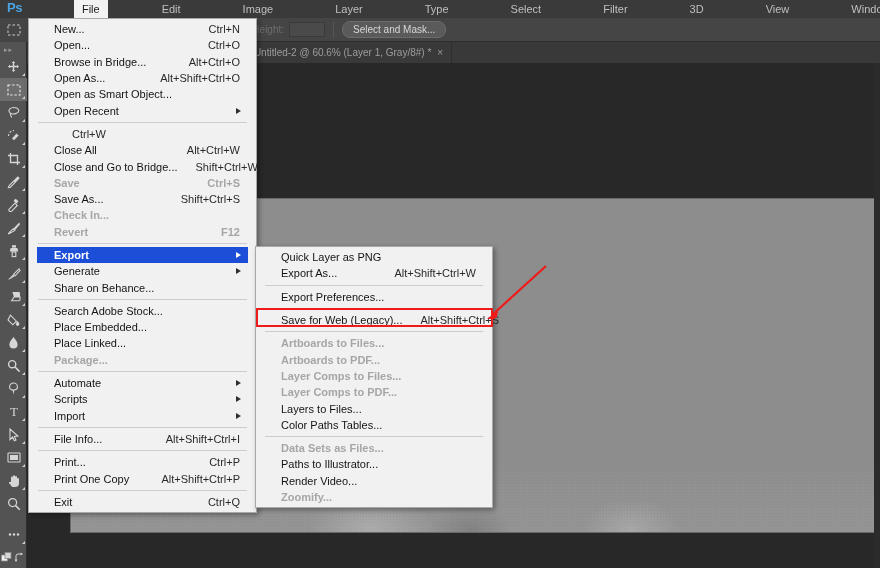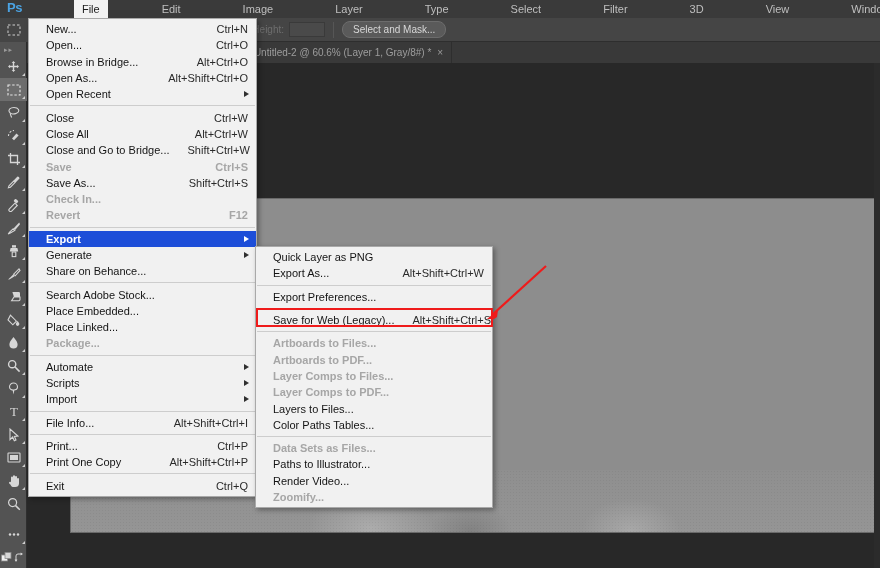--- a/index.html
+++ b/index.html
@@ -140,21 +140,21 @@
     background-image: radial-gradient(rgba(0,0,0,0.05) 0.6px, transparent 0.6px);
     background-size: 3px 3px;
   }
 
   
   .dropdown {
     position: absolute; background: #f1f1f1;
     border: 1px solid #a9a9a9;
     box-shadow: 2px 2px 5px rgba(0,0,0,0.35);
     font-size: 11px; color: #141414;
-    padding: 2px 0;
+    padding: 2px 8px;
     z-index: 20;
   }
   #file-menu { left: 28px; top: 18px; width: 229px; }
   #export-menu { left: 255px; top: 246px; width: 238px; }
 
   .mi {
     position: relative; display: flex; align-items: center;
     height: 16.3px; padding: 0 8px 0 17px;
     white-space: nowrap; line-height: 16px;
   }
@@ -449,26 +449,28 @@
       </div>
       <div class="mi">
         <span class="lbl">Browse in Bridge...</span>
         <span class="acc">Alt+Ctrl+O</span>
       </div>
       <div class="mi">
         <span class="lbl">Open As...</span>
         <span class="acc">Alt+Shift+Ctrl+O</span>
       </div>
       <div class="mi">
+        <span class="lbl">Open as Smart Object...</span>
+      </div>
+      <div class="mi">
         <span class="lbl">Open Recent</span>
         <span class="arrow"></span>
       </div>
       <div class="mi-sep"></div>
       <div class="mi">
-        <span class="lbl">Close</span>
         <span class="acc">Ctrl+W</span>
       </div>
       <div class="mi">
         <span class="lbl">Close All</span>
         <span class="acc">Alt+Ctrl+W</span>
       </div>
       <div class="mi">
         <span class="lbl">Close and Go to Bridge...</span>
         <span class="acc">Shift+Ctrl+W</span>
       </div>

